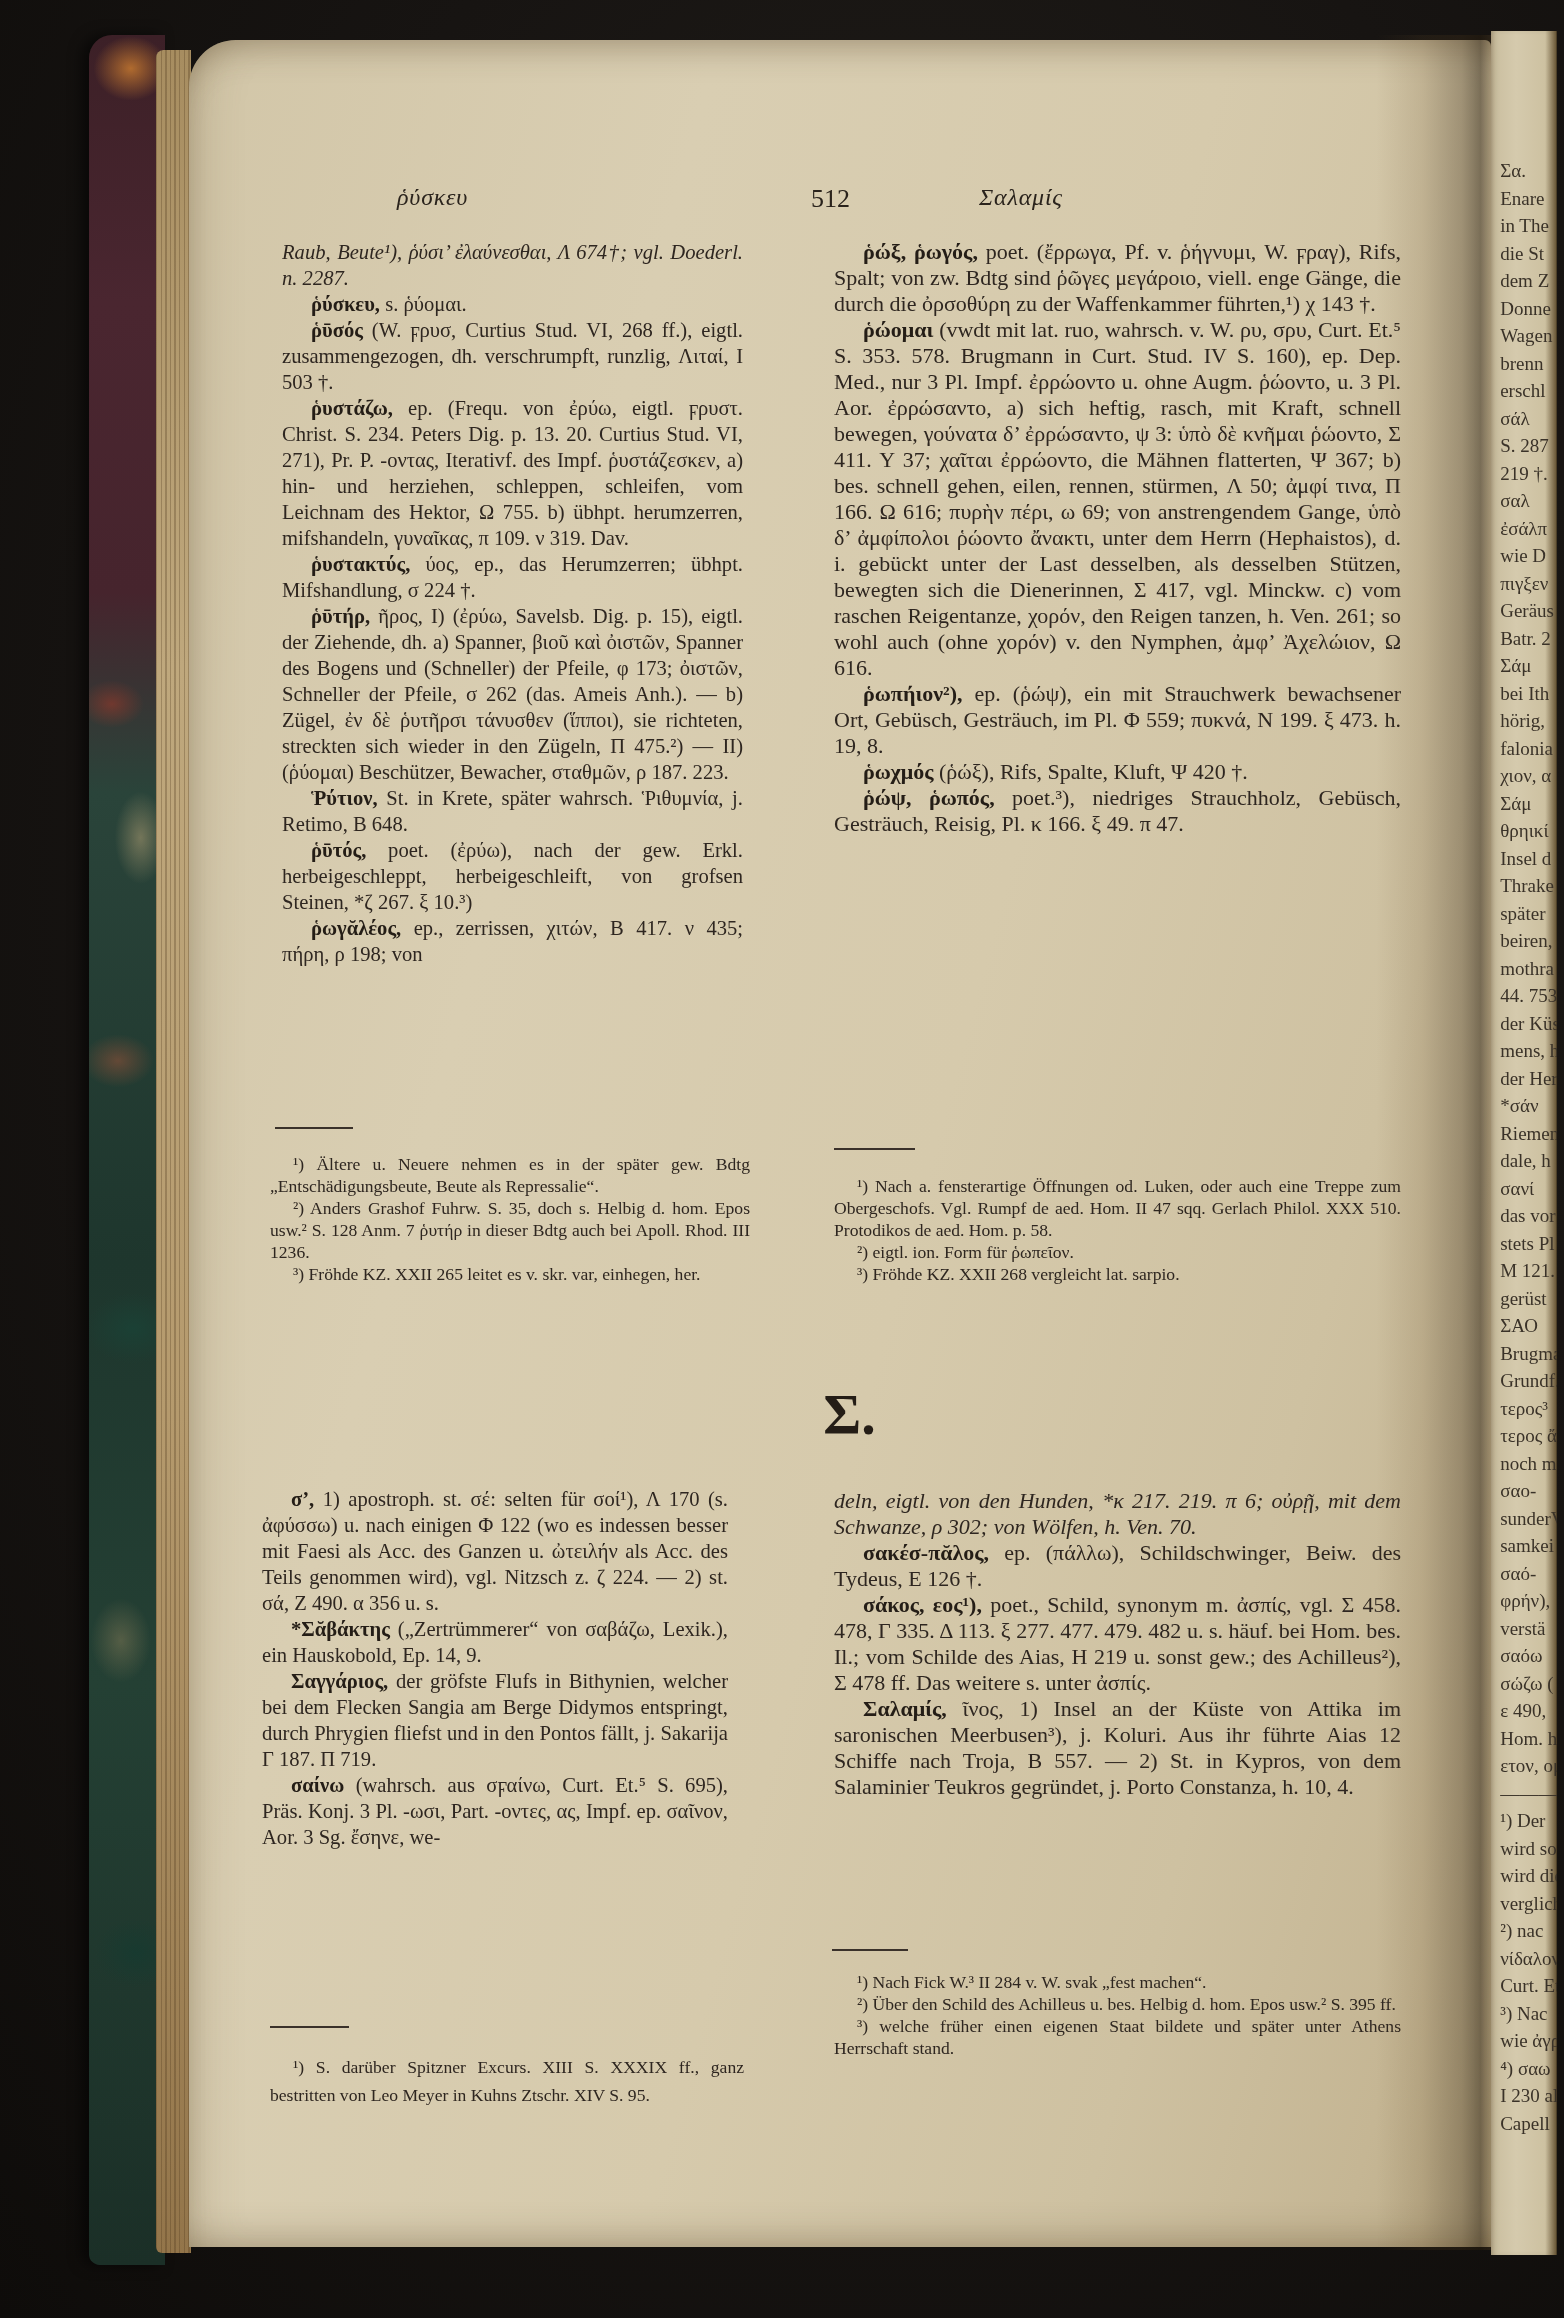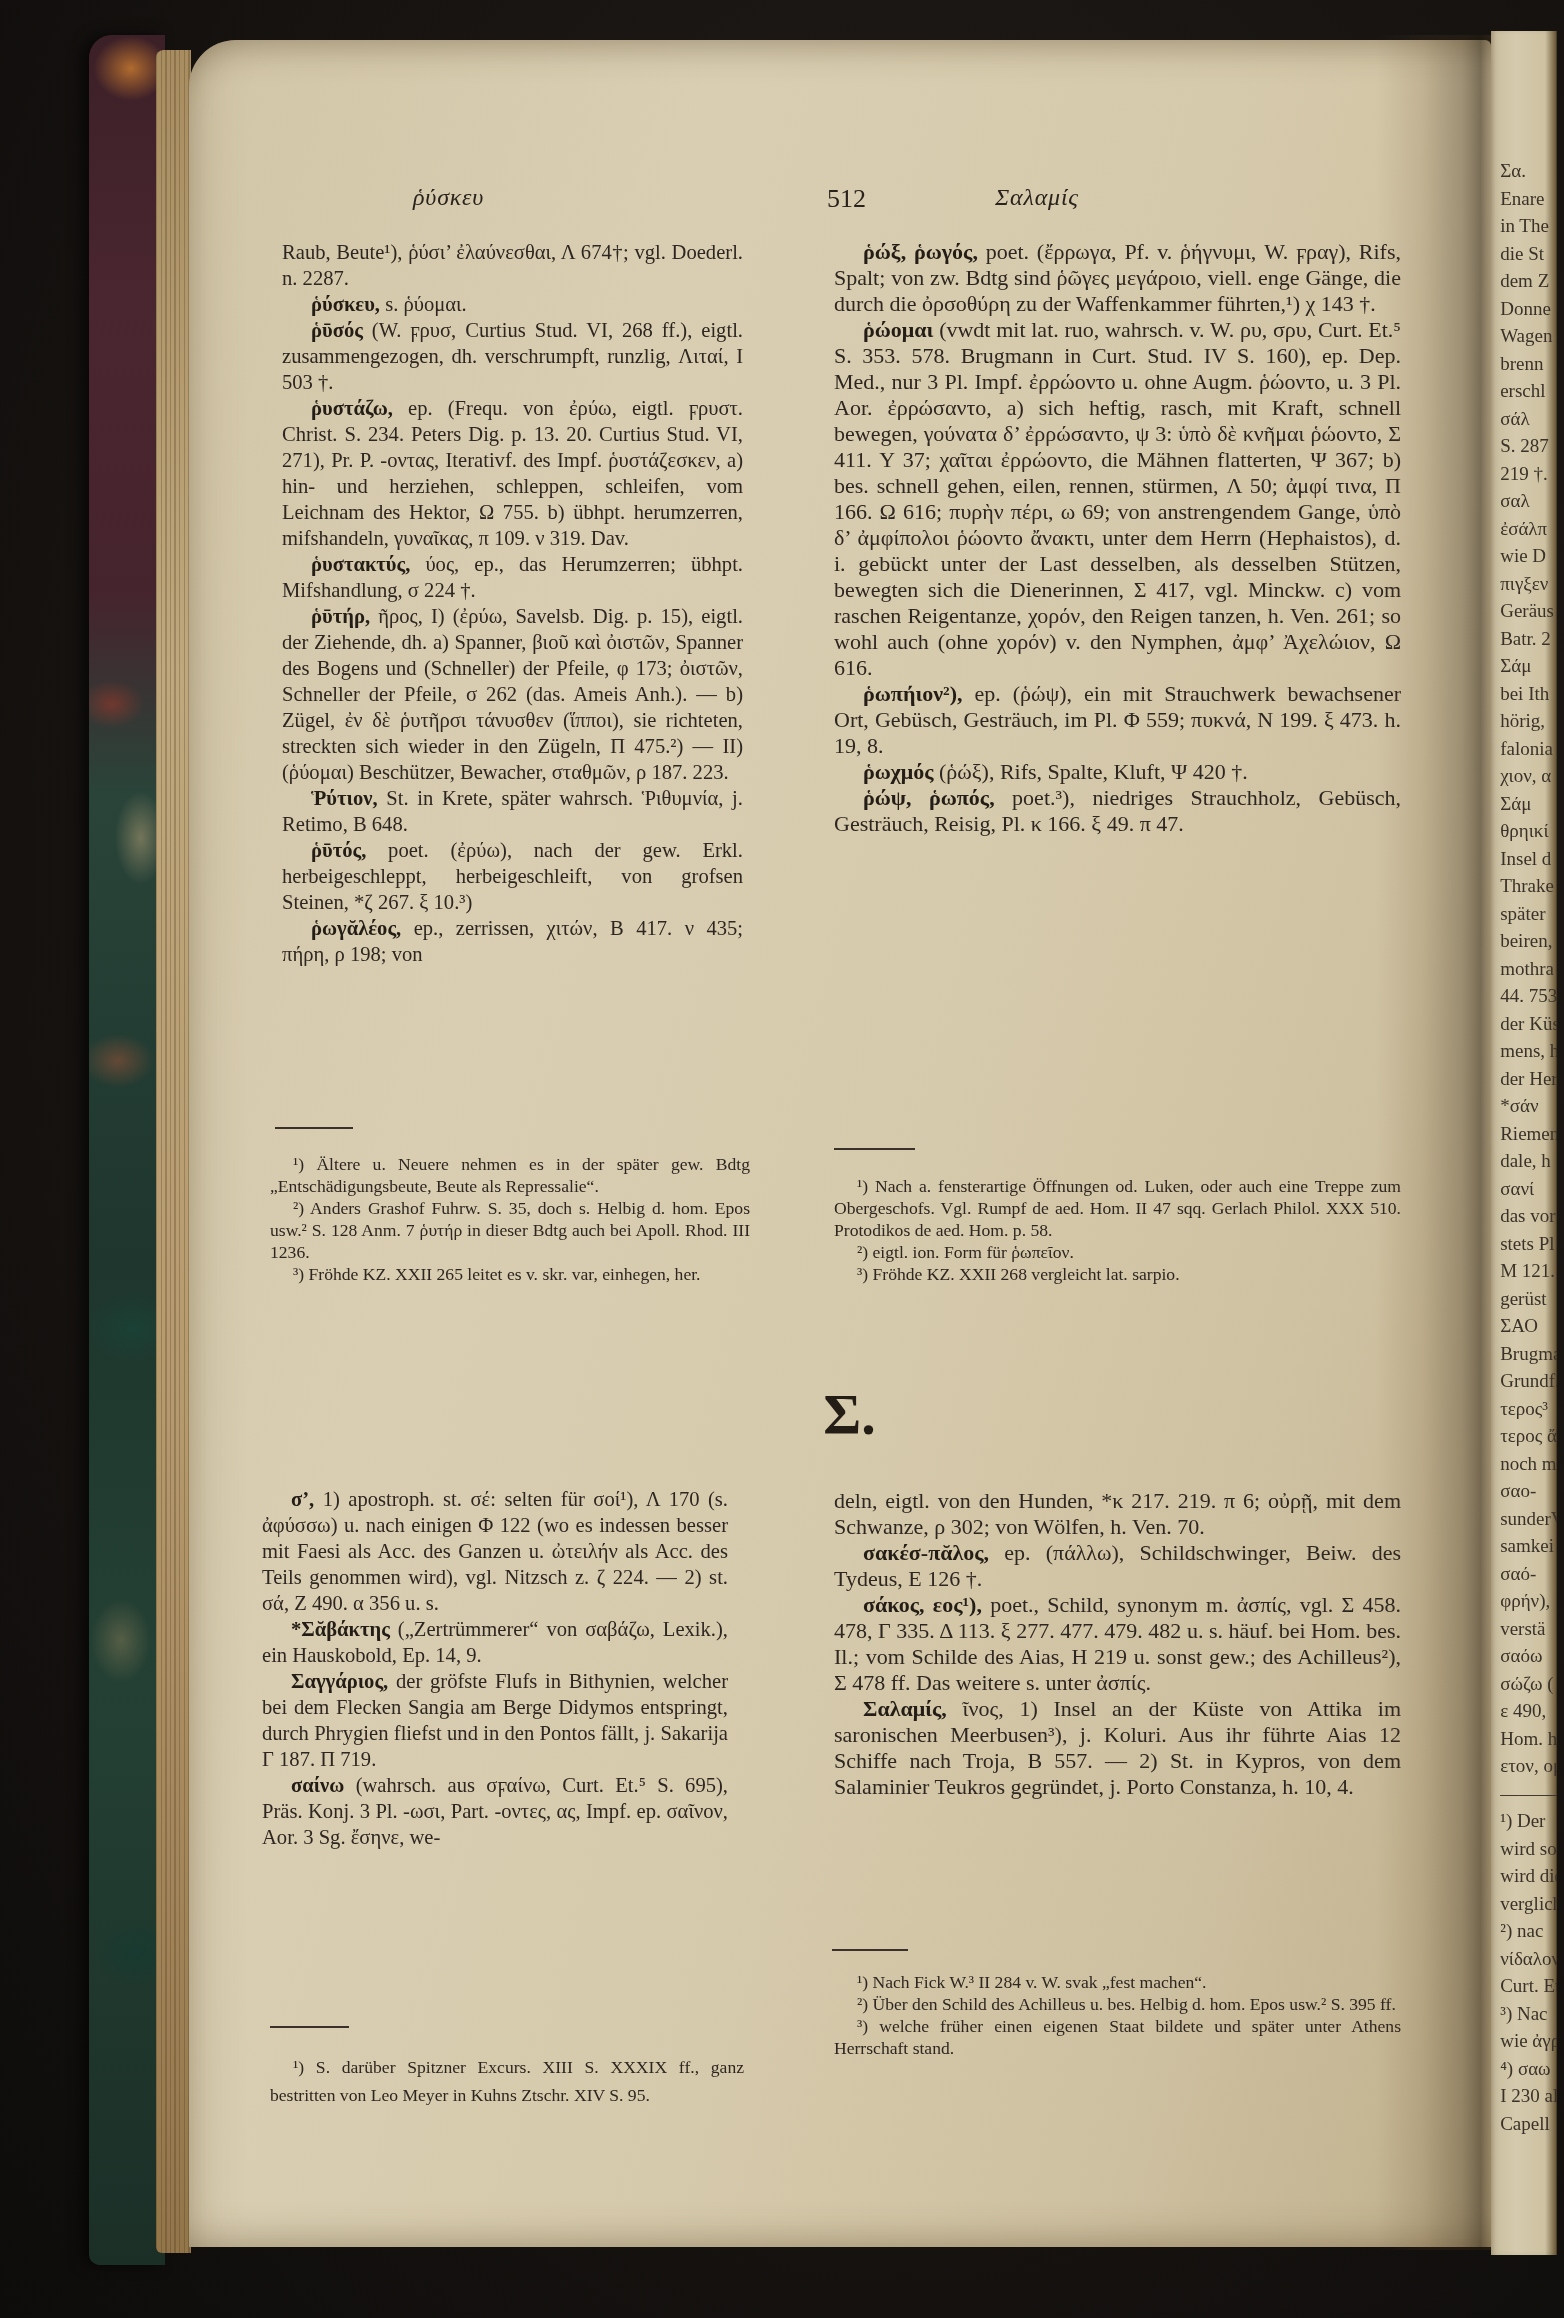--- a/index.html
+++ b/index.html
@@ -37,29 +37,29 @@
     position:absolute;left:189px;top:40px;width:1302px;height:2207px;
     border-radius:47px 6.1px 0 0;
     background:
       linear-gradient(105deg,#d2c6a8 0%,#d9ceb2 28%,#d6caac 55%,#cec1a1 78%,#c5b694 92%,#bcad89 100%);
     box-shadow:
       inset 0 26px 35px -21.4px rgba(75,55,28,.38),
       inset 34px 0 53px -34px rgba(95,72,40,.33),
       inset 0 -29px 38px -24.4px rgba(75,55,28,.33);
     color:#2e2620;
   }
-  .header{position:absolute;top:144px;left:16px;width:100%;height:35px;}
+  .header{position:absolute;top:144px;left:0;width:100%;height:35px;}
   .hw{position:absolute;font-size:24px;font-style:italic;letter-spacing:0.8px;color:#2a231c;}
   .hw1{left:208px;}
   .hw2{left:790px;}
   .pgnum{position:absolute;left:622px;font-size:26px;color:#2a231c;}
   .col{position:absolute;text-align:justify;overflow:hidden;}
   .col p{margin:0;}
   .entry{text-indent:29px;}
-  .entry.cont{text-indent:0;}
+  .entry.cont{text-indent:0;font-style:italic;}
   .col1{left:93px;top:199px;width:461px;height:886px;font-size:20.6px;line-height:26px;}
   .col2{left:645px;top:199px;width:567px;height:905px;font-size:22px;line-height:26px;}
   .col3{left:73px;top:1446px;width:466px;height:538px;font-size:20.6px;line-height:26px;}
   .col4{left:645px;top:1448px;width:567px;height:443px;font-size:22px;line-height:26px;}
   .head{font-weight:bold;color:#241d16;}
   .fnblock{position:absolute;text-align:justify;}
   .fnblock p{margin:0;text-indent:23px;}
   .fn1{left:81px;top:1113px;width:480px;font-size:17.6px;line-height:22px;}
   .fn2{left:645px;top:1135px;width:567px;font-size:17.6px;line-height:22px;}
   .fn3{left:81px;top:2013px;width:474px;font-size:17.6px;line-height:28px;}

